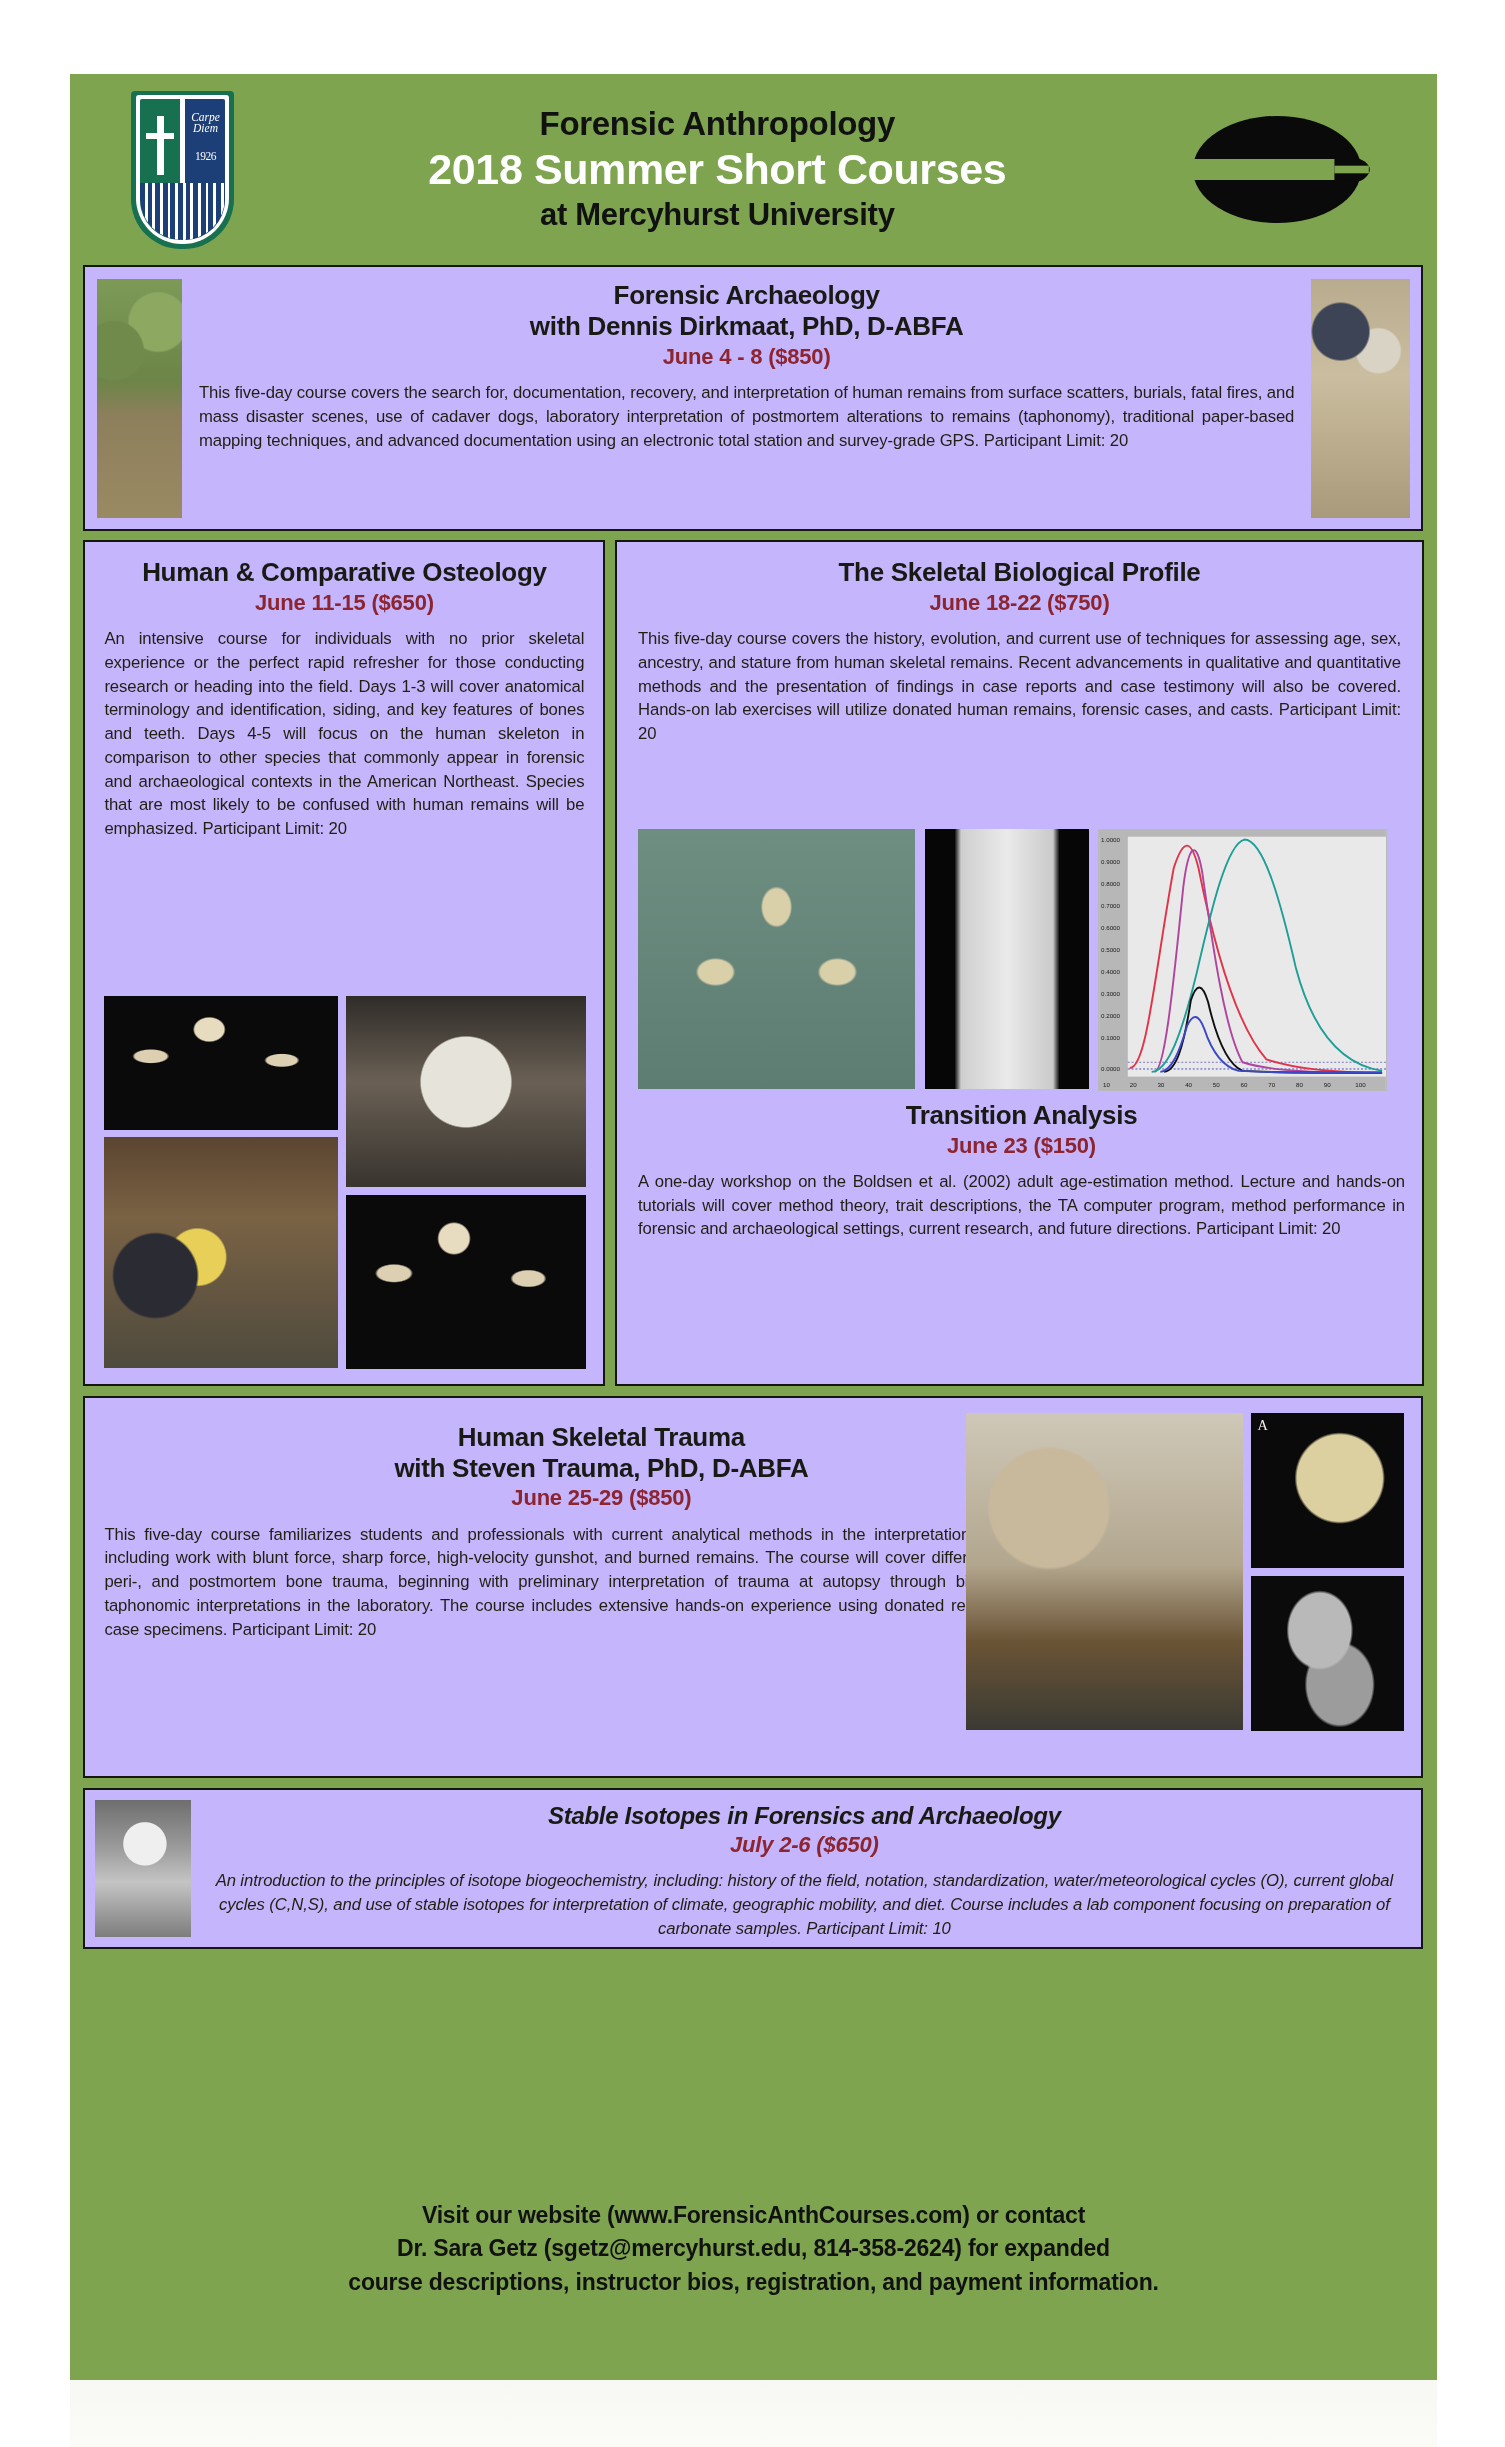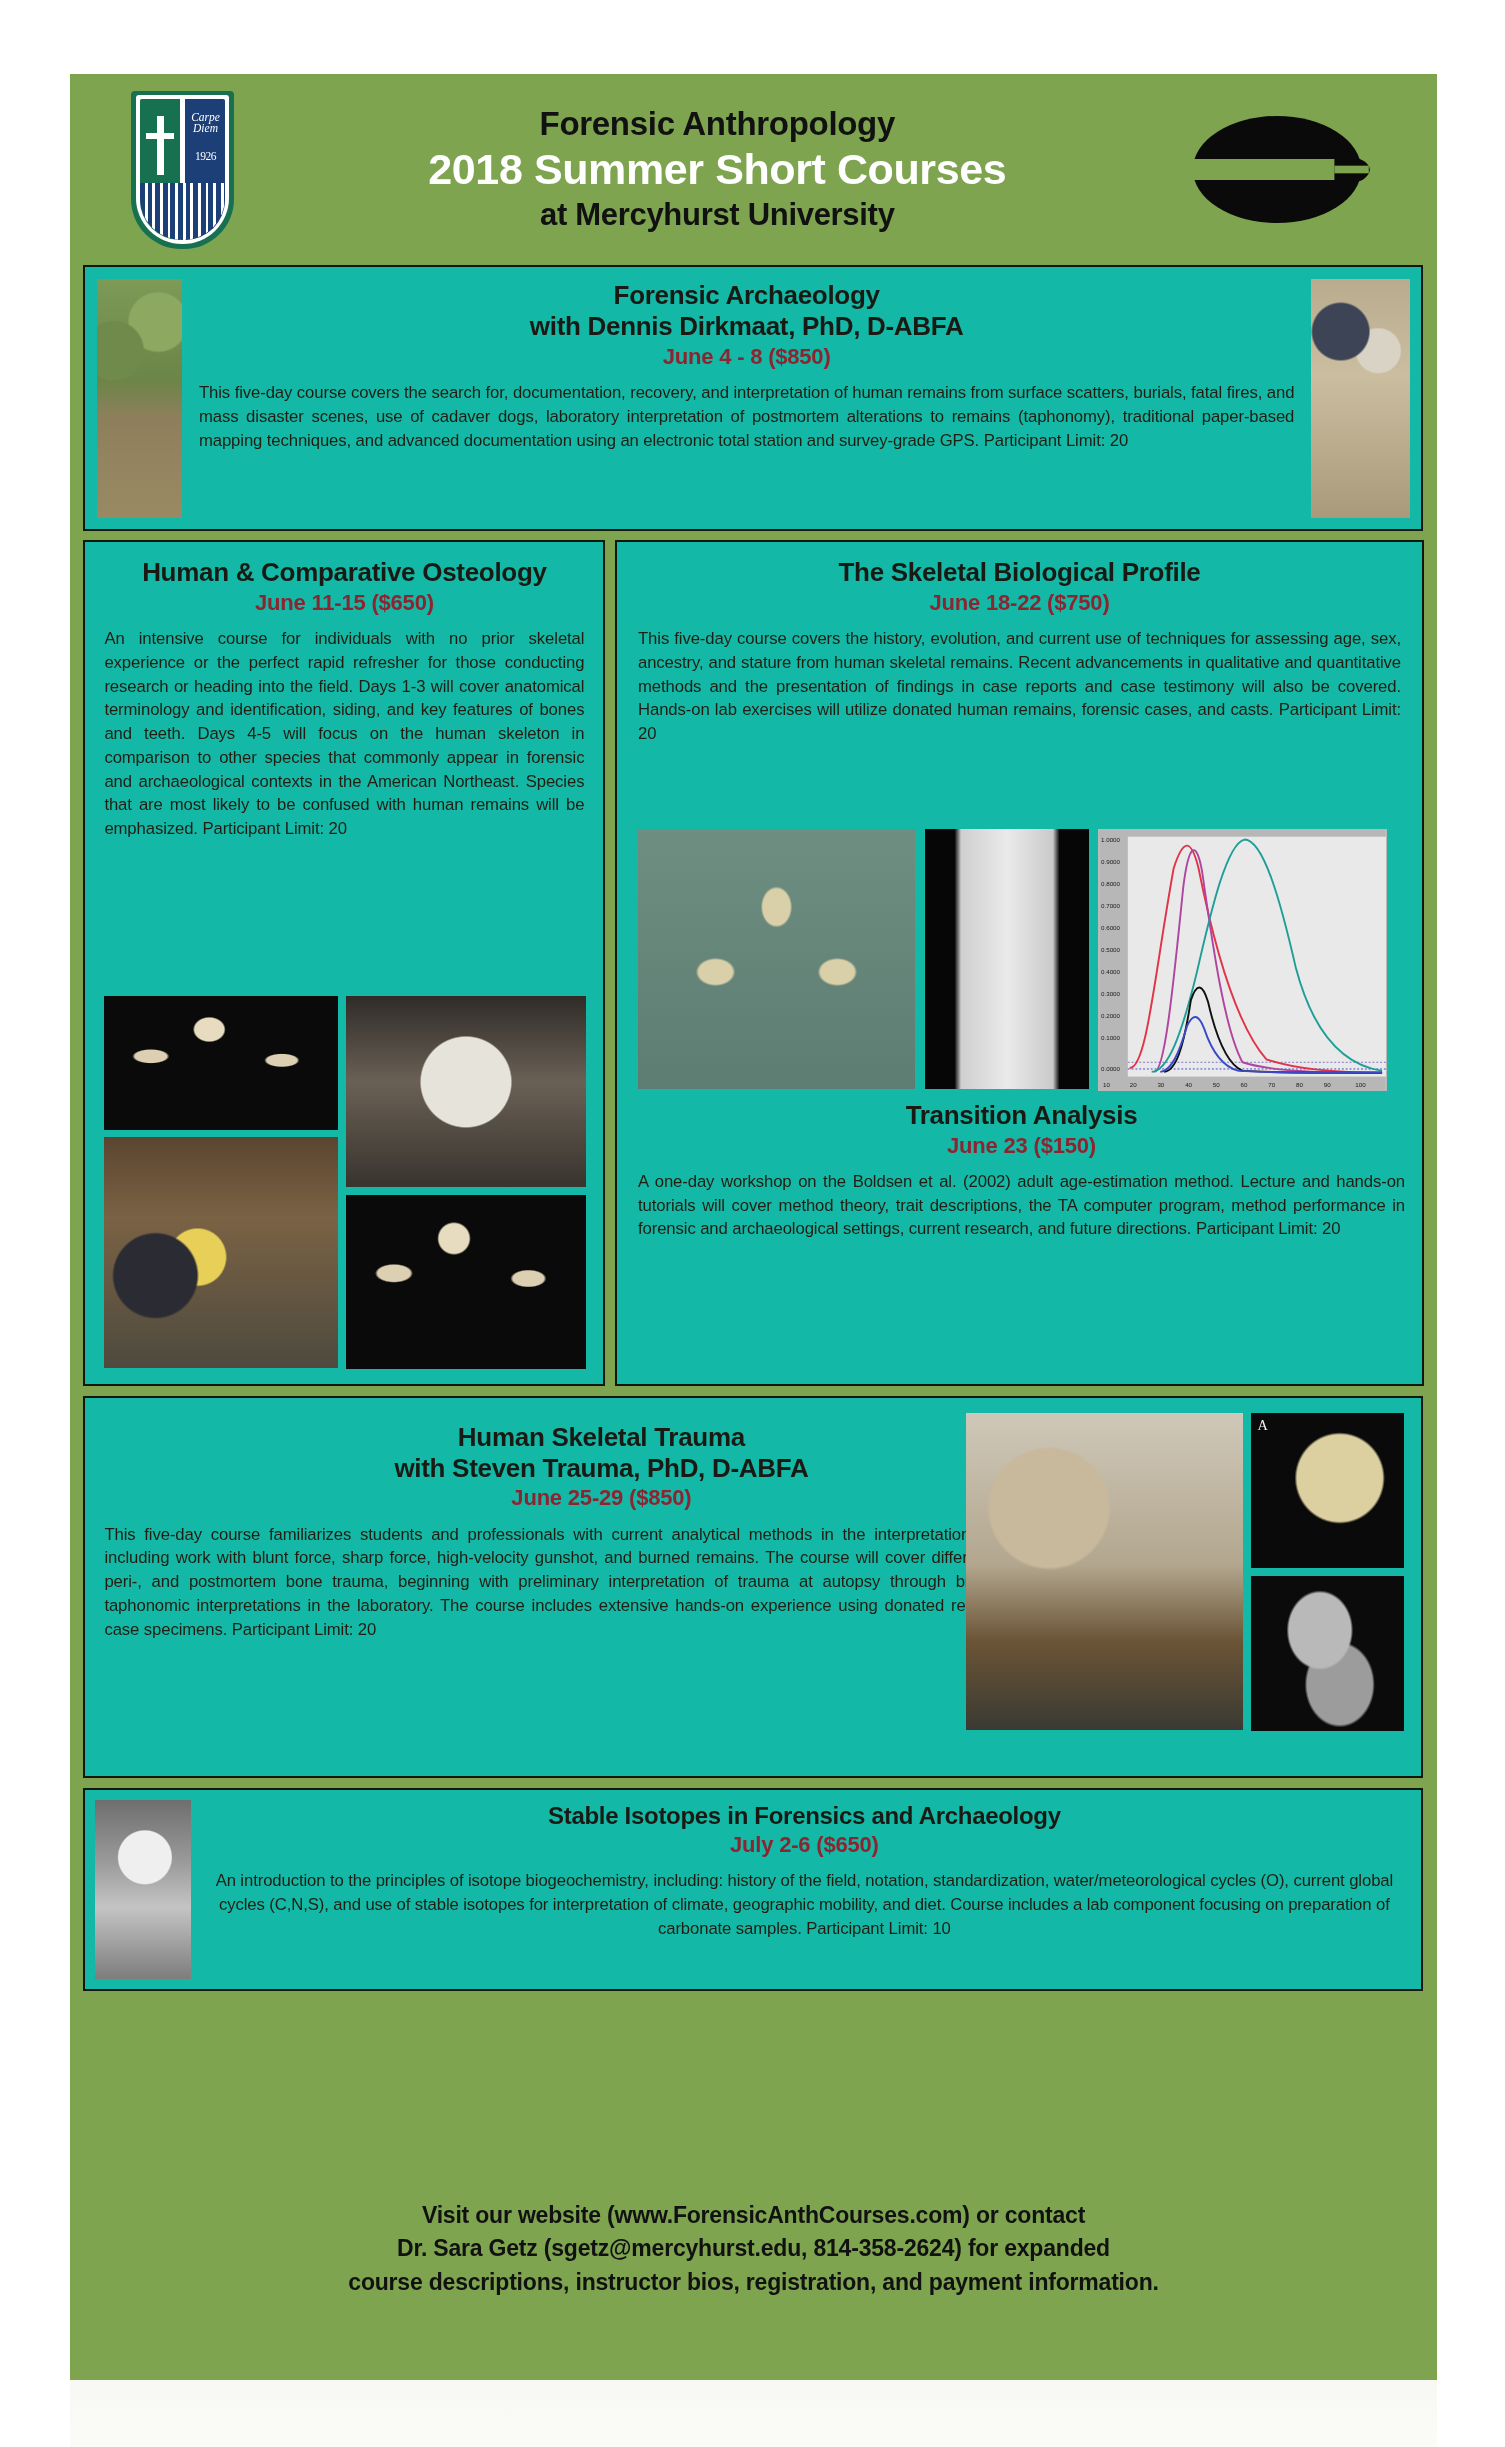--- a/index.html
+++ b/index.html
@@ -73,21 +73,21 @@
     font-size:31px;font-weight:bold;color:#111111;letter-spacing:-0.3px;line-height:1.12;
     margin-top:3.8px;
   }
   .bone-logo{
     width:196px;height:113px;position:relative;flex:0 0 auto;margin-right:29px;
   }
   .bone-logo svg{display:block;}
 
   
   .panel{
-    background:#14b8a6;
+    background:#c4b5fd;
     border:2.9px solid #14180c;
     box-sizing:border-box;
   }
   .row{display:flex;}
   .p-title{
     font-size:26px;font-weight:bold;color:#1a1a14;text-align:center;
     line-height:1.18;letter-spacing:-0.3px;
   }
   .p-title.sm{font-size:24px;}
   .p-date{
@@ -294,21 +294,21 @@
       <div class="photo ph-symes" style="width:277px;height:317px;"></div>
       <div style="width:153px;display:flex;flex-direction:column;gap:7.6px;">
         <div class="photo ph-skull" style="height:155px;position:relative;">
           <span style="position:absolute;left:6.7px;top:3.8px;color:#f2f2f2;font-size:14.3px;font-family:'Liberation Serif',serif;">A</span>
         </div>
         <div class="photo ph-ct" style="height:155px;"></div>
       </div>
     </div>
   </div>
 
-  <div class="panel" style="position:absolute;left:13.4px;top:1714px;width:1340px;height:203px;">
+  <div class="panel" style="position:absolute;left:13.4px;top:1714px;width:1340px;height:161px;font-style:italic;">
     <div class="row" style="height:100%;">
       <div class="photo ph-isotope" style="width:215px;margin:9.6px 0 9.6px 9.6px;"></div>
       <div style="flex:1 1 auto;padding:11.5px 23px 9.6px 19px;">
         <div class="p-title sm">Stable Isotopes in Forensics and Archaeology</div>
         <div class="p-date">July 2-6   ($650)</div>
         <div class="p-body ctr">An introduction to the principles of isotope biogeochemistry, including: history of the field, notation, standardization, water/meteorological cycles (O), current global cycles (C,N,S), and use of stable isotopes for interpretation of climate, geographic mobility, and diet. Course includes a lab component focusing on preparation of carbonate samples.  Participant Limit: 10</div>
       </div>
     </div>
   </div>
 

